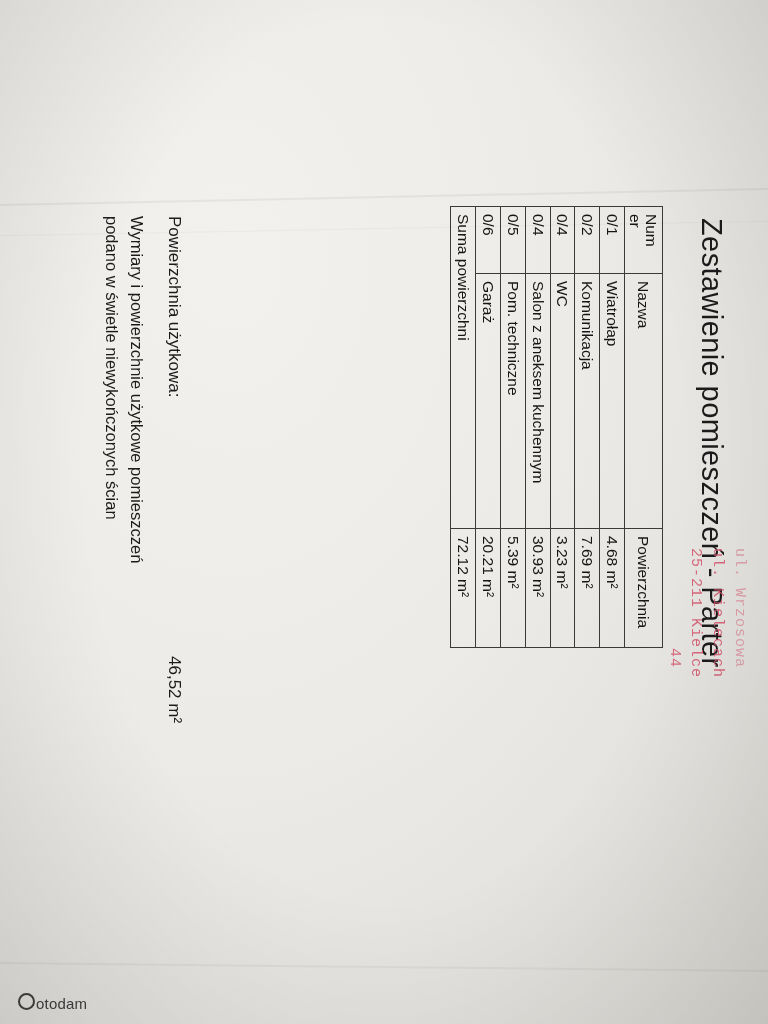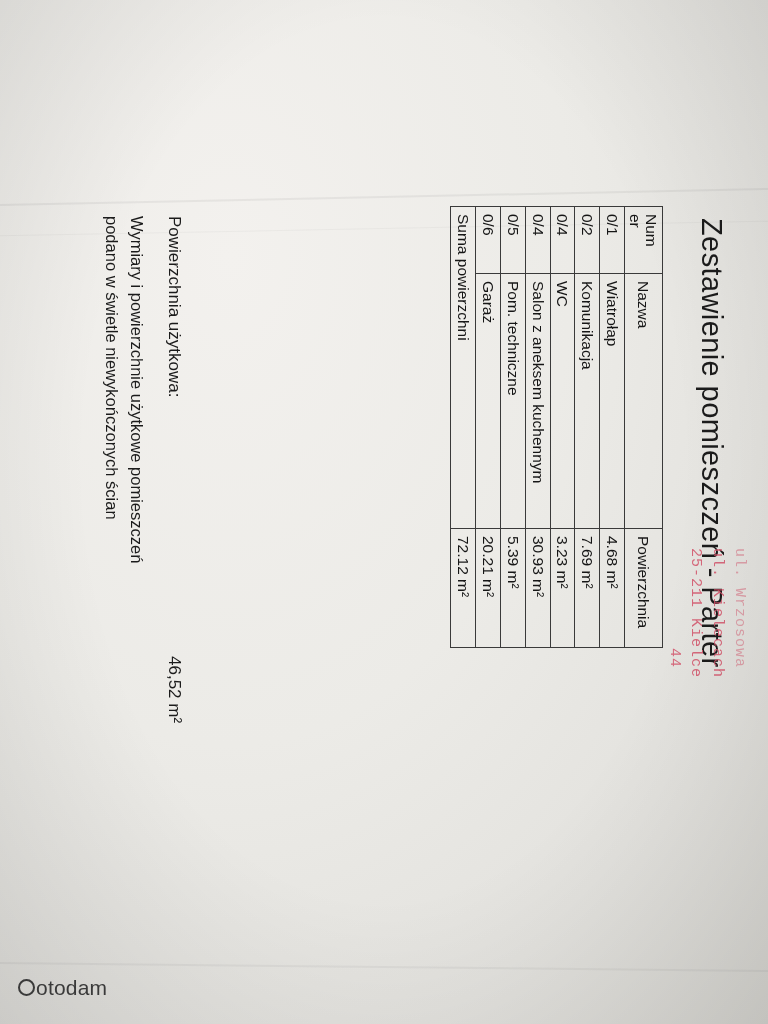--- a/index.html
+++ b/index.html
@@ -127,22 +127,22 @@
     white-space: nowrap;
     line-height: 1.45;
     text-align: right;
   }
   #stamp .l1 { opacity: 0.55; }
 
   
   #watermark {
     position: absolute;
     left: 18px;
-    bottom: 24px;
-    font-size: 21px;
+    bottom: 12px;
+    font-size: 15px;
     color: #3a3a3a;
     letter-spacing: 0.2px;
     font-family: "Liberation Sans", sans-serif;
   }
   #watermark .dot {
     display: inline-block;
     width: 13px; height: 13px;
     border: 2.5px solid #3a3a3a;
     border-radius: 50%;
     margin-right: 1px;

